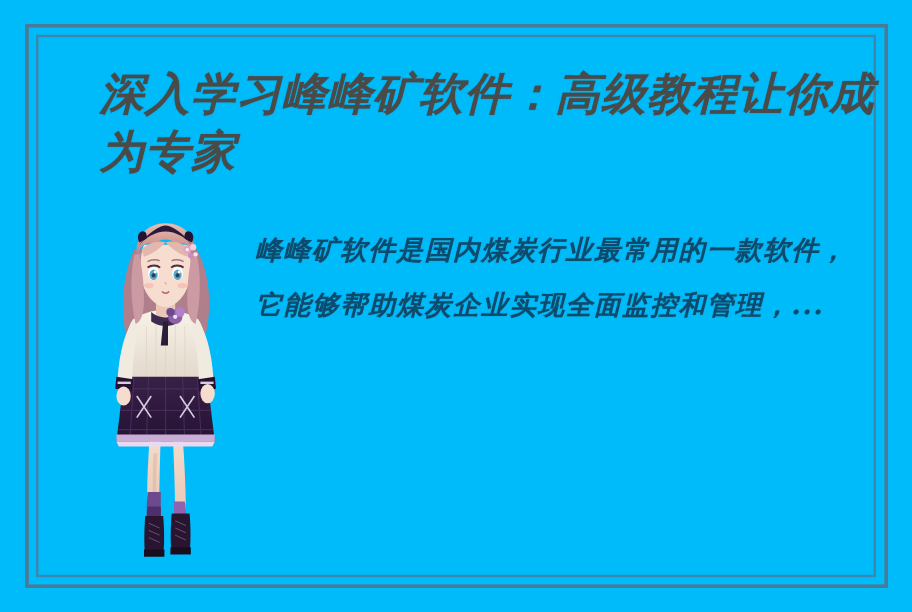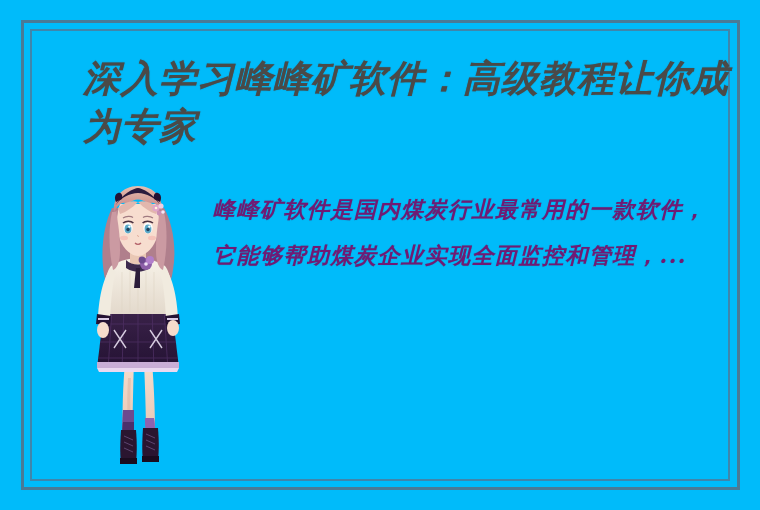--- a/index.html
+++ b/index.html
@@ -69,21 +69,21 @@
     width: 120px;
     height: 300px;
   }
 
   
   #excerpt {
     position: absolute;
     left: 213px;
     top: 186px;
     width: 512px;
-    color: #701a75;
+    color: #0c4a6e;
     font-family: "DejaVu Serif", "Liberation Serif", serif;
     font-size: 22px;
     font-style: italic;
     font-weight: 600;
     line-height: 46px;
     letter-spacing: 1.5px;
     text-shadow: 0 0 1px rgba(60,60,58,0.4);
   }
 </style>
 </head>

